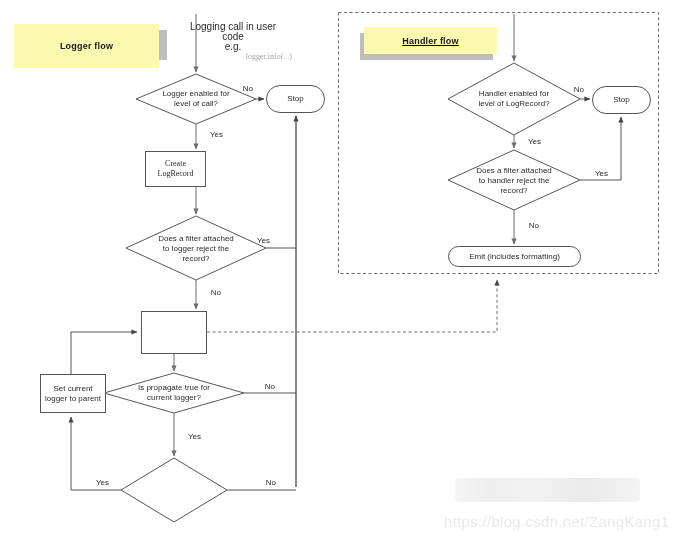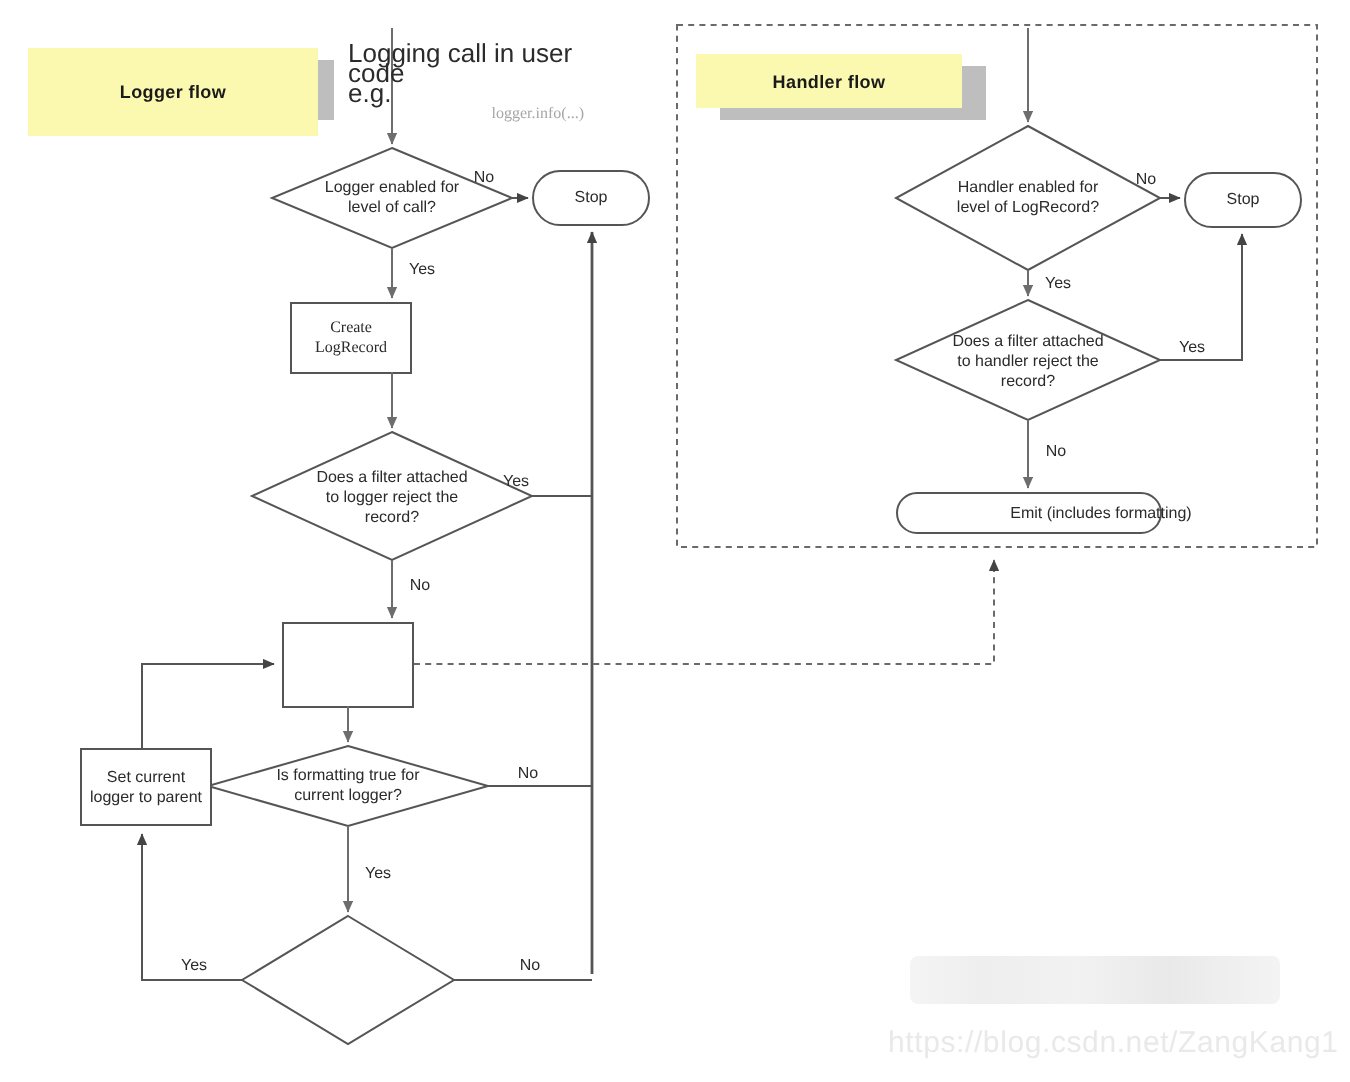--- a/index.html
+++ b/index.html
@@ -37,23 +37,23 @@
     justify-content: center;
   }
   .banner-text {
     font-size: 9px;
     font-weight: bold;
     color: #1a1a1a;
     letter-spacing: 0.2px;
   }
   .lbl {
     position: absolute;
-    font-size: 13px;
+    font-size: 10px;
     color: #2b2b2b;
-    text-align: left;
+    text-align: center;
     line-height: 10px;
     white-space: pre-line;
   }
   .lbl-mono {
     position: absolute;
     font-family: Liberation Serif, serif;
     font-size: 8px;
     color: #a6a6a6;
     text-align: right;
     line-height: 10px;
@@ -67,21 +67,21 @@
     display: flex;
     align-items: center;
     justify-content: center;
     white-space: pre-line;
     pointer-events: none;
   }
   .edge-lbl {
     position: absolute;
     font-size: 8px;
     color: #2b2b2b;
-    text-align: center;
+    text-align: right;
     line-height: 10px;
   }
   .wm {
     position: absolute;
     font-size: 15px;
     color: #e9e9e9;
     letter-spacing: 0.3px;
     font-family: "Liberation Sans", sans-serif;
   }
   .wm-blur {
@@ -170,21 +170,21 @@
 
     <rect x="448.5" y="246.5" width="132" height="20" rx="10" ry="10" fill="#ffffff" stroke="#555555" stroke-width="1"></rect>
   </svg>
 
   <div class="banner-shadow" style="left:22px; top:30px; width:145px; height:30px;"></div>
   <div class="banner" style="left:14px; top:24px; width:145px; height:44px;">
     <span class="banner-text">Logger flow</span>
   </div>
 
   <div class="banner-shadow" style="left:360px; top:33px; width:133px; height:27px;"></div>
-  <div class="banner" style="left:348px; top:27px; width:133px; height:27px;">
+  <div class="banner" style="left:364px; top:27px; width:133px; height:27px;text-decoration:underline;">
     <span class="banner-text">Handler flow</span>
   </div>
 
   <div class="lbl" style="left:174px; top:22px; width:118px;">Logging call in user
 code
 e.g.</div>
   <div class="lbl-mono" style="left:174px; top:52px; width:118px;">logger.info(...)</div>
 
 
   <div class="node-text" style="left:136px; top:85px; width:120px; height:28px;">Logger enabled for
@@ -193,37 +193,37 @@
   <div class="node-text" style="left:266px; top:86px; width:59px; height:26px;">Stop</div>
 
   <div class="node-text" style="left:145px; top:152px; width:61px; height:34px;font-family:Liberation Serif, serif;">Create
 LogRecord</div>
 
   <div class="node-text" style="left:131px; top:232px; width:130px; height:33px;">Does a filter attached
 to logger reject the
 record?</div>
 
 
-  <div class="node-text" style="left:112px; top:379px; width:124px; height:28px;">Is formatting true for
+  <div class="node-text" style="left:112px; top:379px; width:124px; height:28px;">Is propagate true for
 current logger?</div>
 
   <div class="node-text" style="left:39px; top:375px; width:68px; height:37px;">Set current
 logger to parent</div>
 
 
   <div class="node-text" style="left:449px; top:85px; width:130px; height:28px;">Handler enabled for
 level of LogRecord?</div>
 
   <div class="node-text" style="left:592px; top:87px; width:59px; height:26px;">Stop</div>
 
   <div class="node-text" style="left:449px; top:164px; width:130px; height:33px;">Does a filter attached
 to handler reject the
 record?</div>
 
-  <div class="node-text" style="left:448px; top:247px; width:133px; height:19px;margin-left:36px;">Emit (includes formatting)</div>
+  <div class="node-text" style="left:448px; top:247px; width:133px; height:19px;">Emit (includes formatting)</div>
 
   <div class="edge-lbl" style="left:231px; top:84px; width:22px;">No</div>
   <div class="edge-lbl" style="left:199px; top:130px; width:24px;">Yes</div>
   <div class="edge-lbl" style="left:246px; top:236px; width:24px;">Yes</div>
   <div class="edge-lbl" style="left:199px; top:288px; width:22px;">No</div>
   <div class="edge-lbl" style="left:253px; top:382px; width:22px;">No</div>
   <div class="edge-lbl" style="left:177px; top:432px; width:24px;">Yes</div>
   <div class="edge-lbl" style="left:85px; top:478px; width:24px;">Yes</div>
   <div class="edge-lbl" style="left:254px; top:478px; width:22px;">No</div>
 

